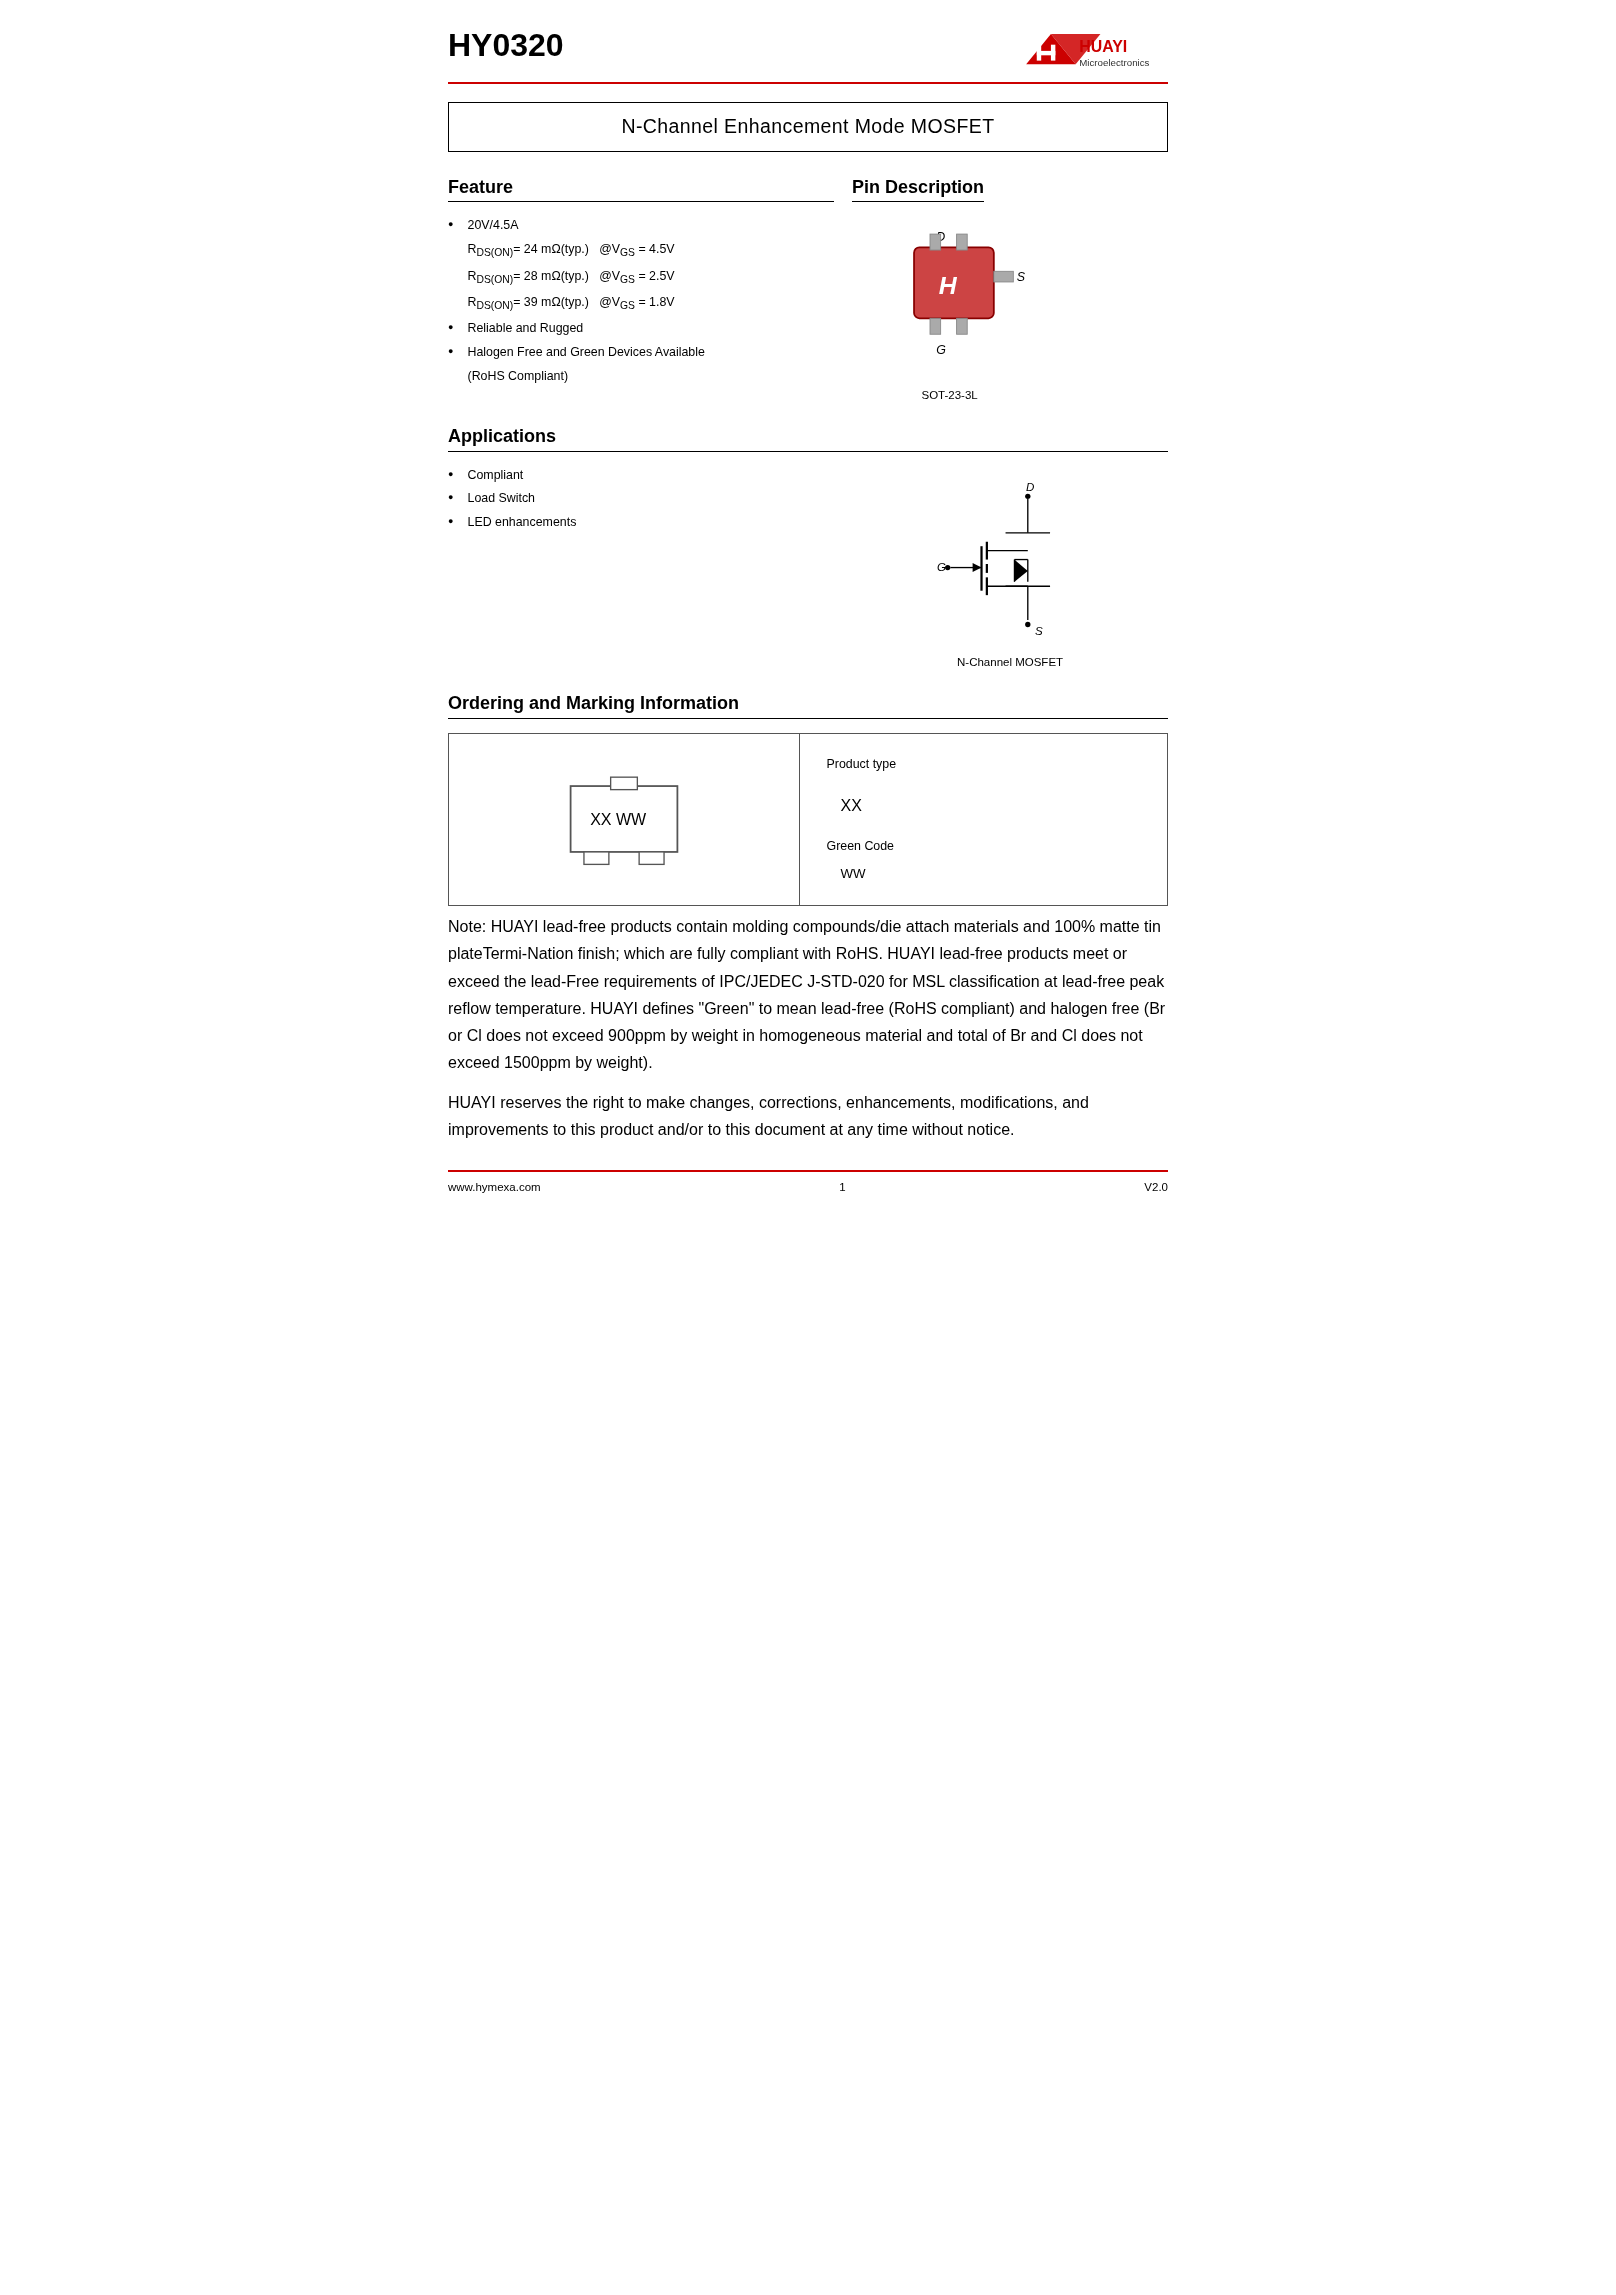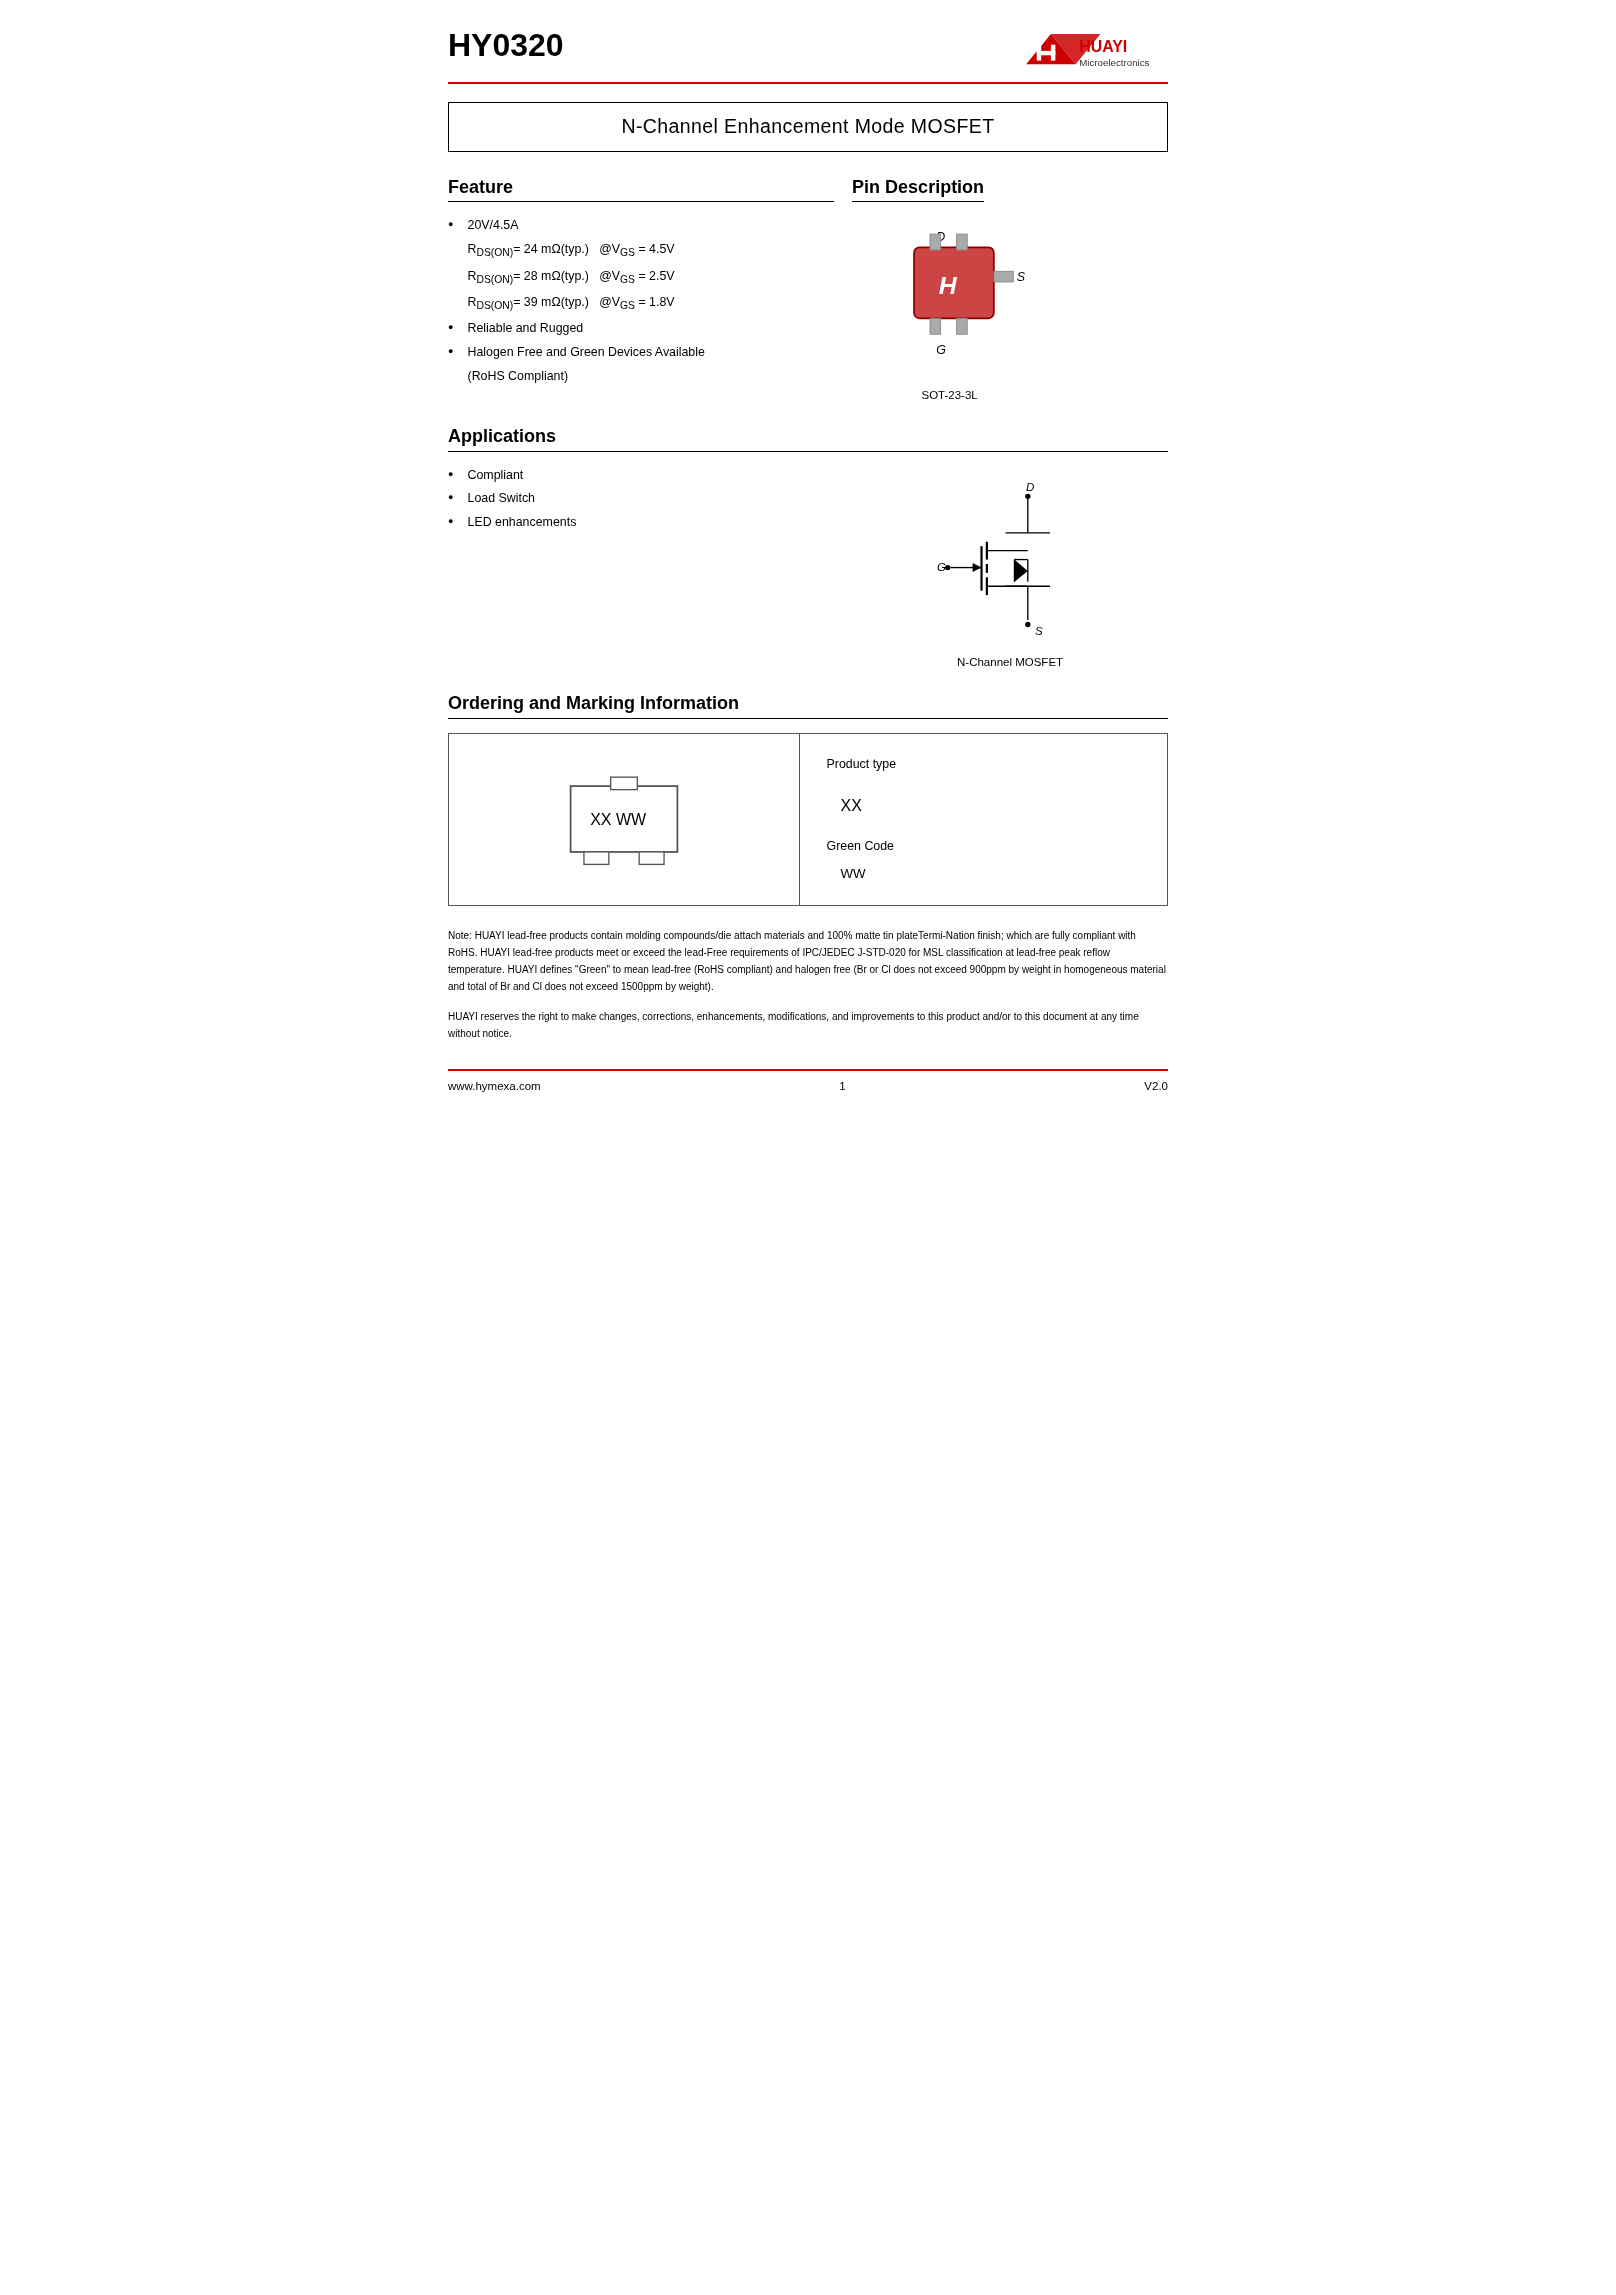--- a/index.html
+++ b/index.html
@@ -162,22 +162,22 @@
       font-size: 12.4px;
       line-height: 2;
     }
     .ordering-right .prod-type-label { font-weight: normal; margin-bottom: 13px; }
     .ordering-right .prod-type-val { font-size: 16px; font-weight: normal; margin-bottom: 10.7px; }
     .ordering-right .date-label { font-weight: normal; margin-bottom: 1.8px; }
     .ordering-right .date-val { font-size: 13.3px; }
 
     
     .note-section {
-      margin-top: 21px;
-      font-size: 10px;
+      margin-top: 7px;
+      font-size: 16px;
       line-height: 1.7;
     }
     .note-section p { margin-bottom: 12.4px; }
 
     
     .footer {
       margin-top: 27px;
       border-top: 2.7px solid #c00;
       padding-top: 9px;
       display: flex;

